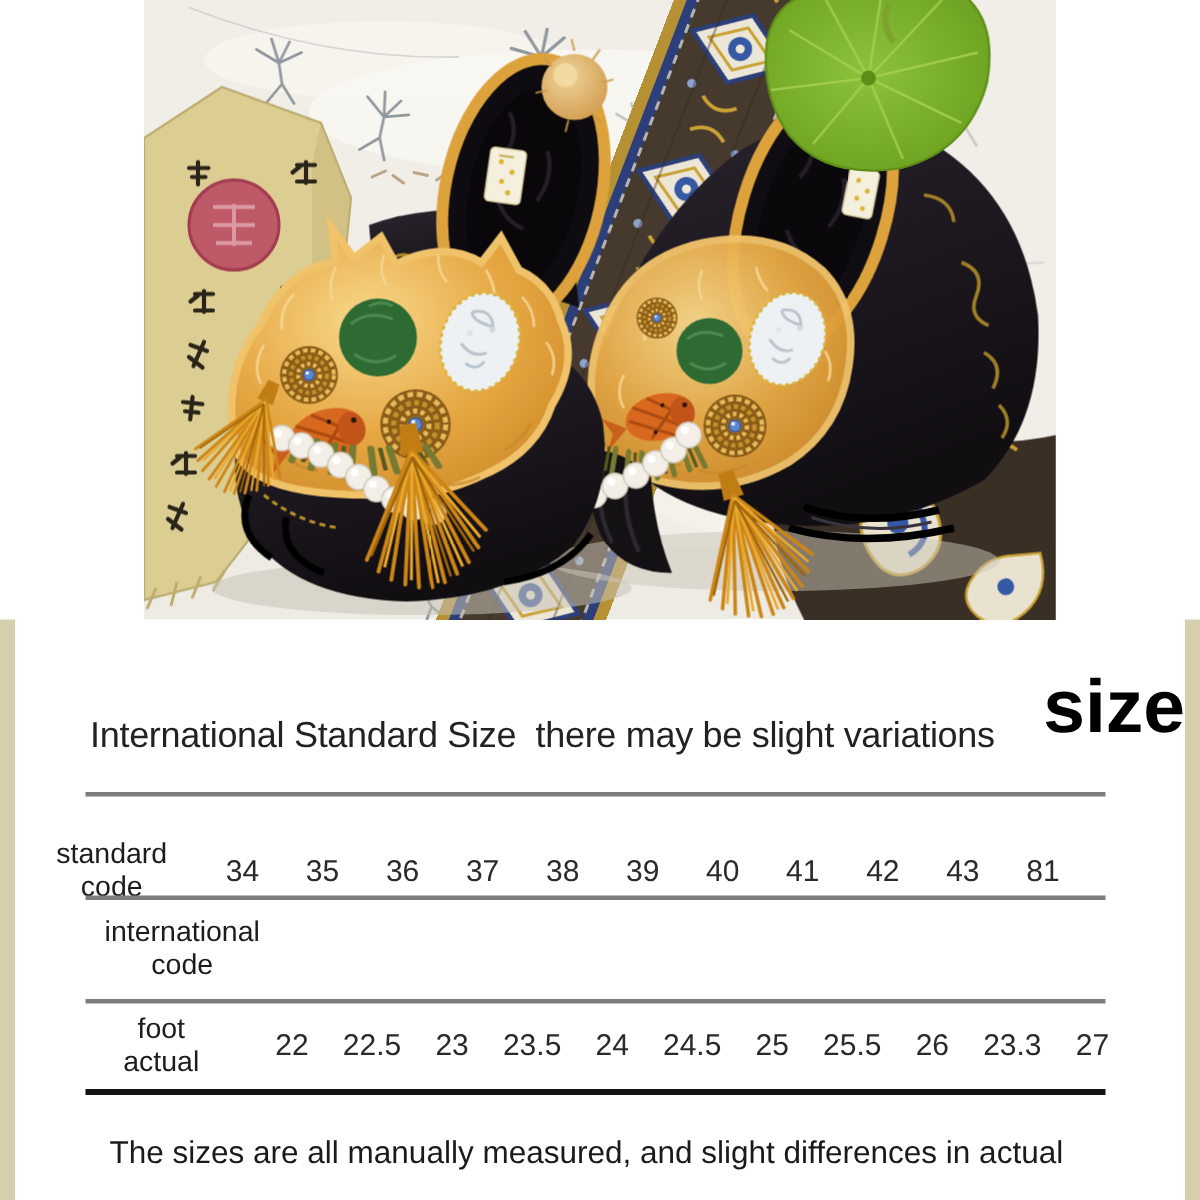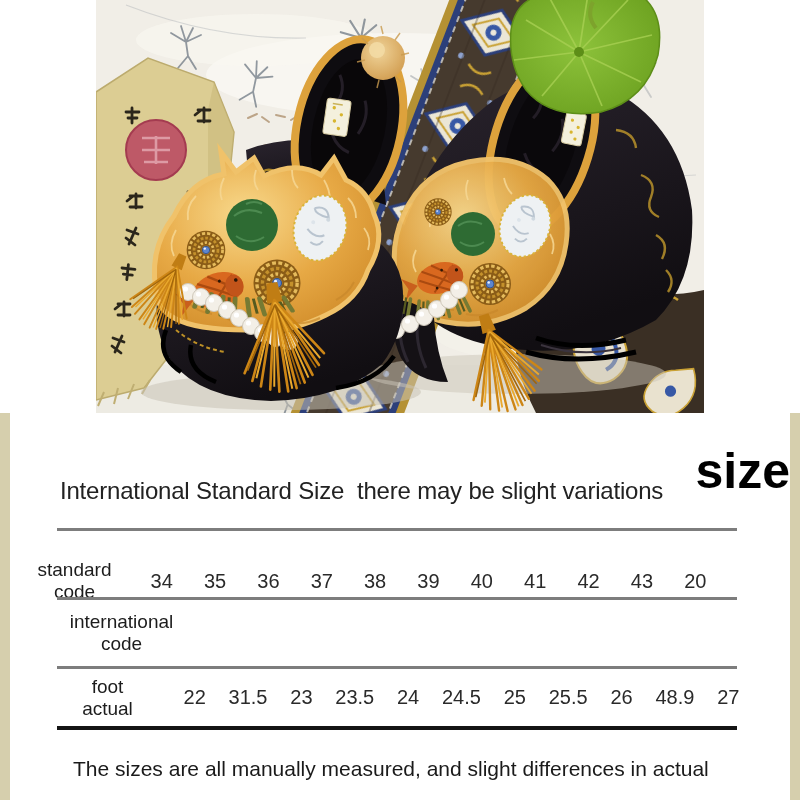--- a/index.html
+++ b/index.html
@@ -348,21 +348,21 @@
         <span class="tcell">34</span>
         <span class="tcell">35</span>
         <span class="tcell">36</span>
         <span class="tcell">37</span>
         <span class="tcell">38</span>
         <span class="tcell">39</span>
         <span class="tcell">40</span>
         <span class="tcell">41</span>
         <span class="tcell">42</span>
         <span class="tcell">43</span>
-        <span class="tcell">20</span>
+        <span class="tcell">81</span>
       </div>
     </div>
 
     <div class="rule r2"></div>
 
     <div class="trow row2">
       <div class="tlabel">
         <span>international</span>
         <span>code</span>
       </div>
@@ -370,29 +370,29 @@
 
     <div class="rule r3"></div>
 
     <div class="trow row3">
       <div class="tlabel">
         <span>foot</span>
         <span>actual</span>
       </div>
       <div class="tvals">
         <span class="tcell">22</span>
-        <span class="tcell">31.5</span>
+        <span class="tcell">22.5</span>
         <span class="tcell">23</span>
         <span class="tcell">23.5</span>
         <span class="tcell">24</span>
         <span class="tcell">24.5</span>
         <span class="tcell">25</span>
         <span class="tcell">25.5</span>
         <span class="tcell">26</span>
-        <span class="tcell">48.9</span>
+        <span class="tcell">23.3</span>
         <span class="tcell">27</span>
       </div>
     </div>
 
     <div class="rule rblack"></div>
 
     <p class="note">
       <span>The sizes are all manually measured, and slight differences in actual</span>
     </p>
   </section>

